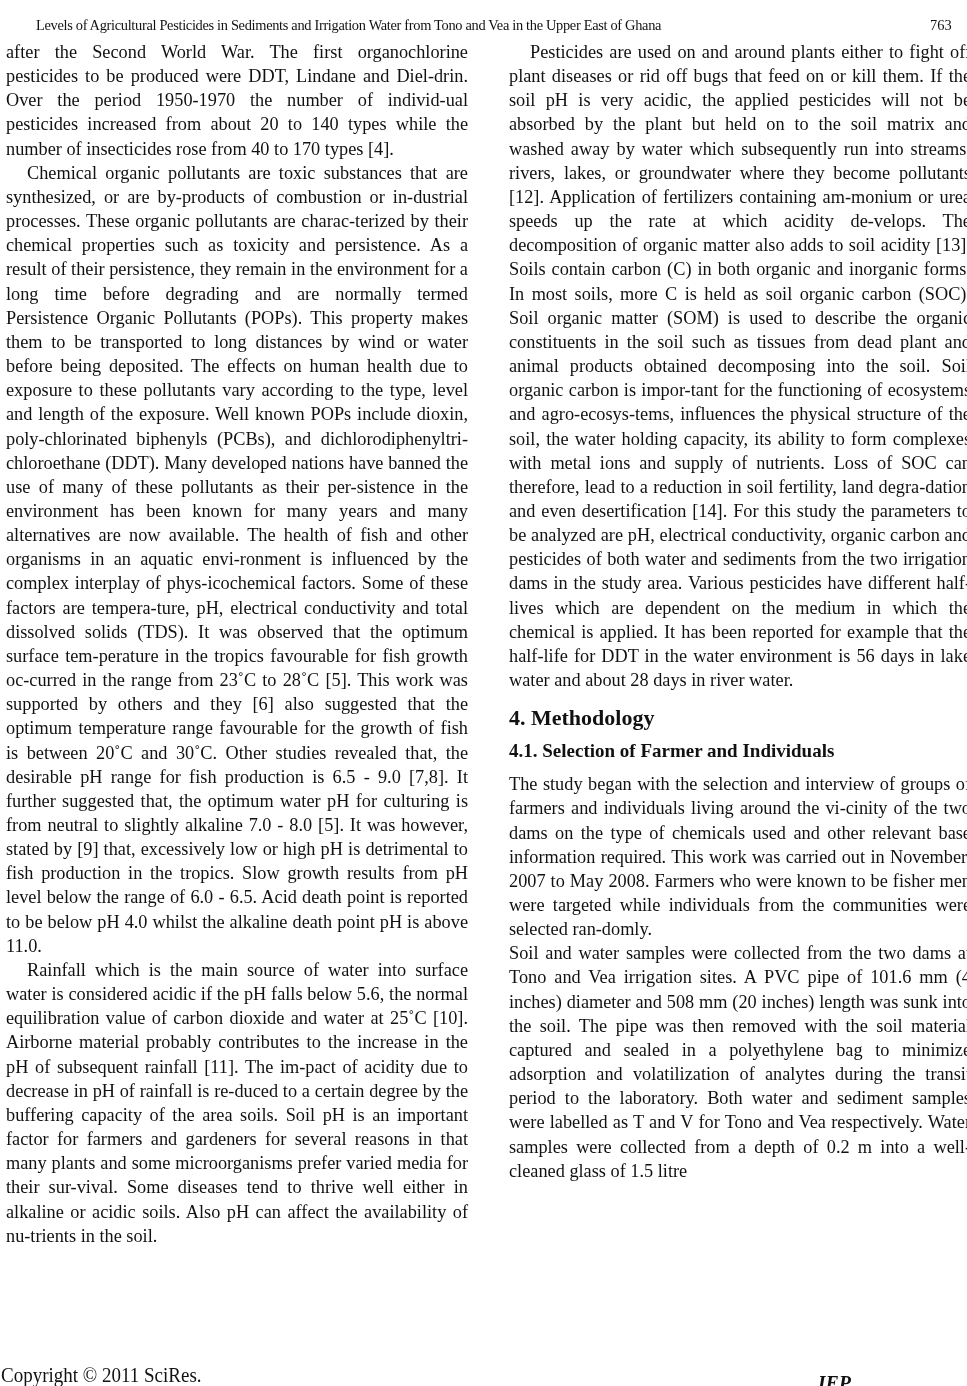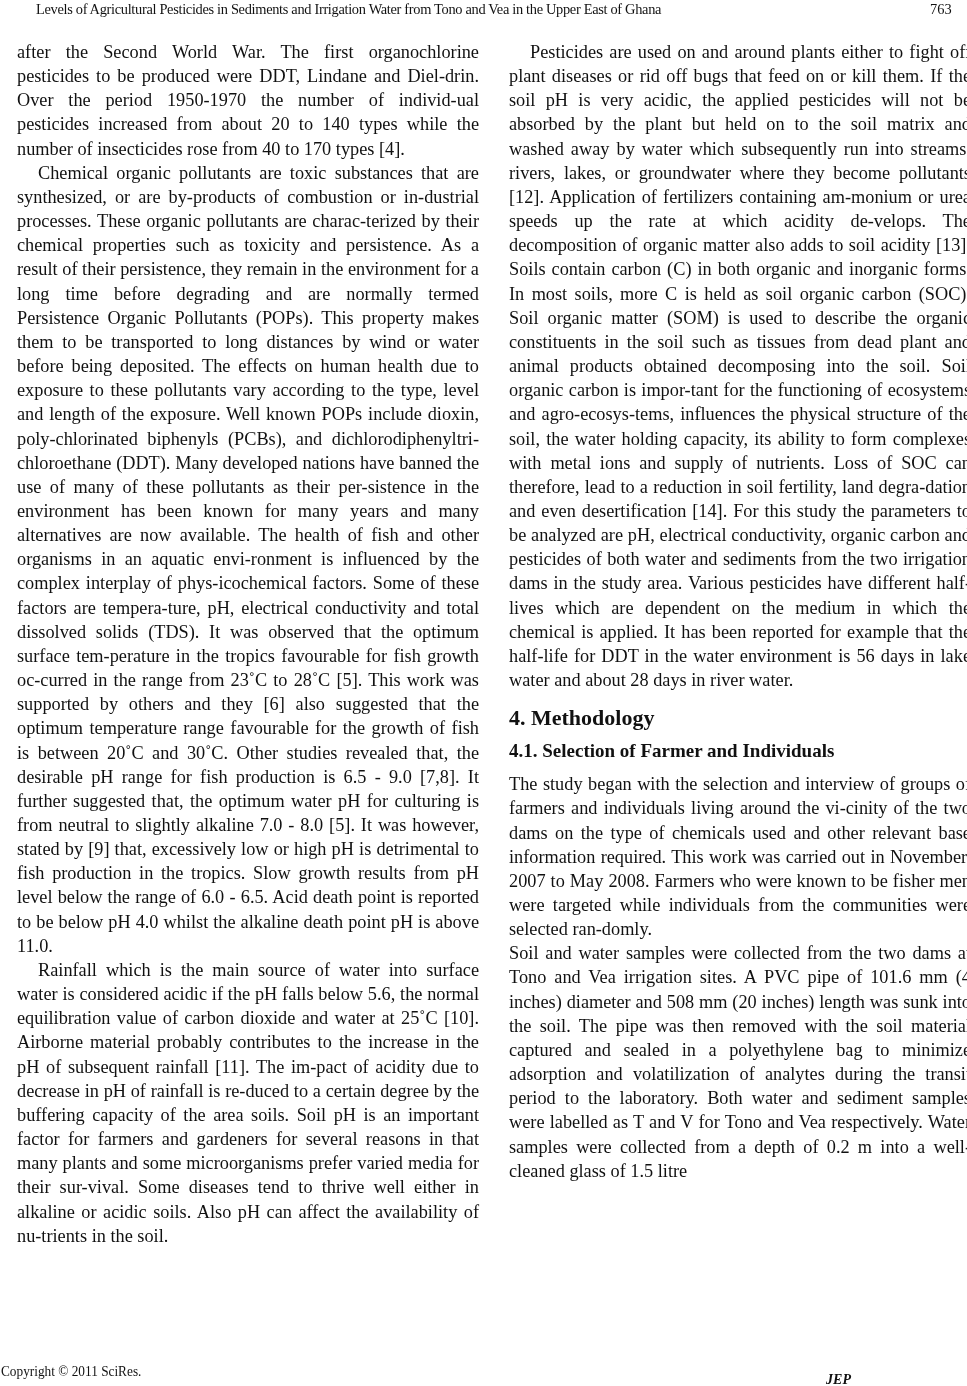--- a/index.html
+++ b/index.html
@@ -1,47 +1,47 @@
 <!DOCTYPE html>
 <html><head>
   <meta charset="utf-8">
   <style>
     html, body { margin: 0; padding: 0; background: #ffffff; }
     body {
       width: 967px; height: 1386px; position: relative; overflow: hidden;
       font-family: "Liberation Serif", serif; color: #111111;
     }
     .running-header {
-      position: absolute; top: 0; left: 0; width: 961px; height: 24px;
+      position: absolute; top: 16px; left: 0; width: 961px; height: 24px;
     }
     .running-title {
       position: absolute; left: 36px; top: 0px;
       font-size: 15.5px; letter-spacing: -0.35px; transform: scaleX(0.93); transform-origin: left top;
       white-space: nowrap;
     }
     .page-number {
       position: absolute; left: 930px; top: 0px; font-size: 15.5px; transform: scaleX(0.93); transform-origin: left top;
     }
     .column {
       position: absolute; top: 40px; font-size: 18.3px; line-height: 24.15px;
       text-align: justify; hyphens: none;
     }
-    .col-left { left: 17px; width: 462px; }
+    .col-left { left: 6px; width: 462px; }
     .col-right { left: 509px; width: 462px; }
     .column p { margin: 0; }
     .column p.indent { text-indent: 21px; }
     h2.section-heading {
       font-size: 22px; font-weight: bold; margin: 12px 0 6px 0; line-height: 28px;
     }
     h3.subsection-heading {
       font-size: 19px; font-weight: bold; margin: 4px 0 8px 0; line-height: 26px;
     }
     h3.subsection-heading.second { margin-top: 8px; }
     .footer {
-      position: absolute; left: 0; top: 1364px; width: 855px; height: 22px; font-size: 14px;
+      position: absolute; left: 0; top: 1364px; width: 855px; height: 22px; font-size: 20px;
     }
     .copyright { position: absolute; left: 1px; top: 0; transform: scaleX(0.95); transform-origin: left top; }
     .journal { position: absolute; right: 4px; top: 0; font-weight: bold; font-style: italic; margin-top: 8px; }
   </style>
 </head>
 <body>
 
 <div class="running-header">
   <span class="running-title">Levels of Agricultural Pesticides in Sediments and Irrigation Water from Tono and Vea in the Upper East of Ghana</span>
   <span class="page-number">763</span>

